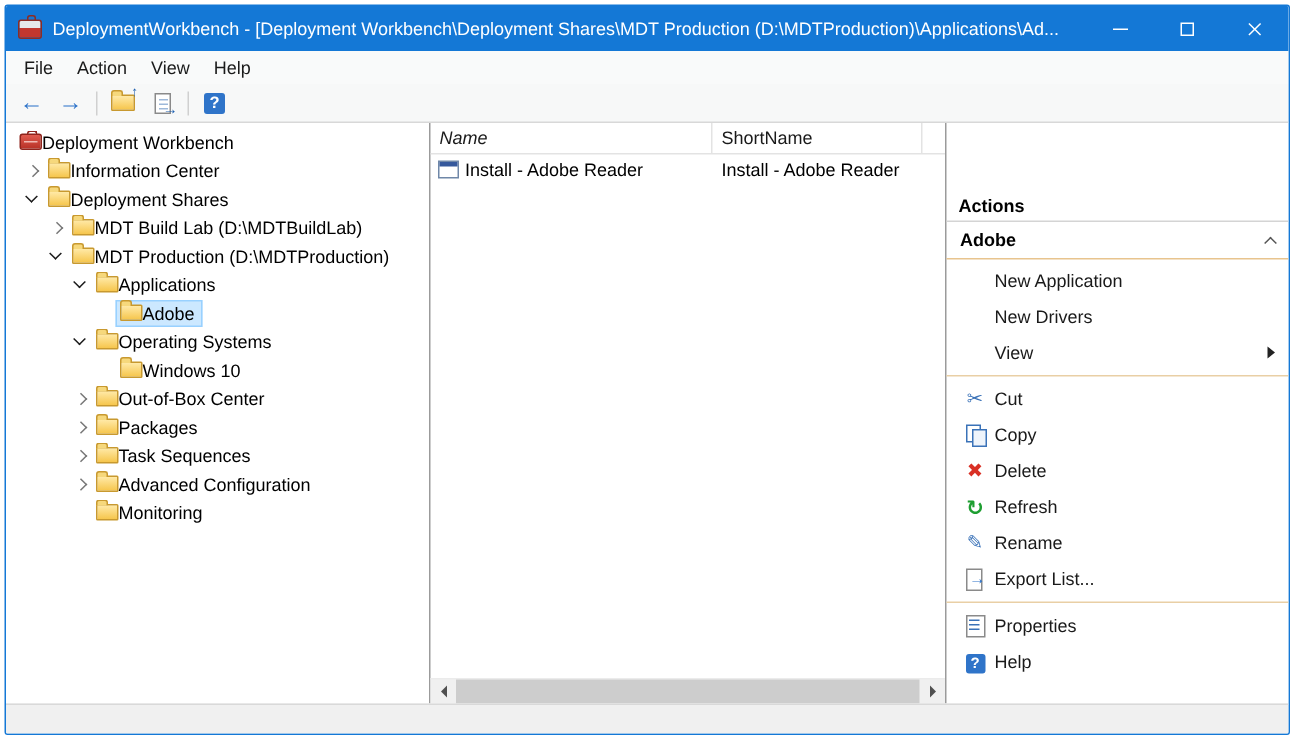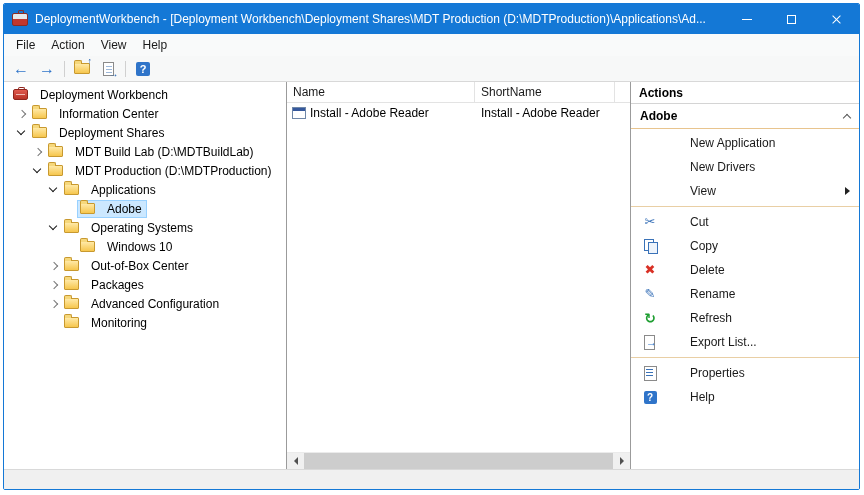--- a/index.html
+++ b/index.html
@@ -42,46 +42,46 @@
     box-shadow:0 3px 0 #9db8d9,0 6px 0 #9db8d9;}
   .tb-export-list::after{content:"→";position:absolute;right:-6px;bottom:-4px;color:#1d5fb0;font-size:10px;font-weight:bold;}
   .tb-help{width:14px;height:14px;background:#2f74c9;border-radius:2px;color:#fff;font-weight:bold;font-size:11px;
     display:flex;align-items:center;justify-content:center;}
   .tb-help::before{content:"?";}
 
   
   .main{flex:1;display:flex;min-height:0;background:#fff;}
   .pane-tree{width:283px;flex:none;border-right:1px solid #9b9b9b;padding-top:3px;overflow:hidden;}
   .pane-list{width:344px;flex:none;border-right:1px solid #9b9b9b;display:flex;flex-direction:column;min-height:0;}
-  .pane-actions{flex:1;display:flex;flex-direction:column;min-width:0;}
+  .pane-actions{flex:1;display:flex;flex-direction:column;min-width:0;margin-top:44px;}
 
   
   .tree-row{display:flex;align-items:center;height:19px;white-space:nowrap;cursor:default;}
   .tw{width:15px;height:15px;flex:none;position:relative;}
   .tw.collapsed::before{content:"";position:absolute;left:5px;top:5px;width:5px;height:5px;
     border-top:1px solid #777;border-right:1px solid #777;transform:rotate(45deg);}
   .tw.expanded::before{content:"";position:absolute;left:4px;top:3px;width:5px;height:5px;
     border-right:1px solid #1a1a1a;border-bottom:1px solid #1a1a1a;transform:rotate(45deg);}
-  .row-inner{display:flex;align-items:center;gap:12px;padding:1px 4px 1px 2px;border:1px solid transparent;}
+  .row-inner{display:flex;align-items:center;gap:0;padding:1px 4px 1px 2px;border:1px solid transparent;}
   .row-inner.selected{background:#cce8ff;border-color:#99d1ff;}
   .tree-ico{flex:none;}
   .ico-folder{position:relative;width:15px;height:11px;background:linear-gradient(180deg,#ffe9a6,#f6c64d);
     border:1px solid #c8992f;border-radius:1px;}
   .ico-folder::before{content:"";position:absolute;top:-4px;left:-1px;width:6px;height:3px;background:#f6d87c;
     border:1px solid #c8992f;border-bottom:none;border-radius:2px 2px 0 0;}
   .ico-workbench{position:relative;width:15px;height:11px;background:linear-gradient(180deg,#e05a4e,#b83227);
     border:1px solid #8f241c;border-radius:2px;}
   .ico-workbench::before{content:"";position:absolute;top:-3px;left:4px;width:5px;height:2px;border:1px solid #8f241c;
     border-bottom:none;border-radius:2px 2px 0 0;}
   .ico-workbench::after{content:"";position:absolute;left:2px;top:4px;right:2px;height:1px;background:#f0b9b2;}
 
   
   .list-header{height:21px;display:flex;align-items:stretch;border-bottom:1px solid #e3e3e3;flex:none;color:#1a1a1a;}
   .lh-col{display:flex;align-items:center;padding-left:6px;border-right:1px solid #e3e3e3;}
-  .col-name{width:188px;flex:none;}
+  .col-name{width:188px;flex:none;font-style:italic;}
   .col-short{width:140px;flex:none;}
   .lh-rest{flex:1;border-right:none;}
   .list-body{flex:1;min-height:0;}
   .list-row{display:flex;align-items:center;height:19px;}
   .lc{display:flex;align-items:center;overflow:hidden;white-space:nowrap;}
   .col-name-cell{width:188px;flex:none;padding-left:5px;gap:4px;}
   .col-short-cell{width:140px;flex:none;padding-left:6px;}
   .ico-app{width:14px;height:12px;border:1px solid #6f87a8;background:#fff;position:relative;flex:none;}
   .ico-app::before{content:"";position:absolute;left:0;right:0;top:0;height:3px;background:#35589c;}
   .h-scrollbar{height:17px;flex:none;background:#f0f0f0;border-top:1px solid #ebebeb;display:flex;align-items:center;}
@@ -91,21 +91,21 @@
   .sb-thumb{flex:1;height:100%;background:#cdcdcd;}
 
   
   .actions-title{height:22px;display:flex;align-items:center;padding:0 8px;font-weight:bold;
     border-bottom:1px solid #d4d4d4;flex:none;}
   .actions-group-header{height:25px;display:flex;align-items:center;justify-content:space-between;padding:0 9px;
     font-weight:bold;border-bottom:1px solid #e8c48e;flex:none;}
   .chev-up{width:6px;height:6px;border-top:1px solid #555;border-left:1px solid #555;transform:rotate(45deg);
     margin-top:3px;flex:none;}
   .actions-items{flex:1;min-height:0;padding-top:2px;}
-  .action-item{height:24px;display:flex;align-items:center;padding-left:9px;position:relative;cursor:default;gap:27px;}
+  .action-item{height:24px;display:flex;align-items:center;padding-left:9px;position:relative;cursor:default;}
   .action-label{color:#1a1a1a;}
   .sub-arrow{position:absolute;right:9px;width:0;height:0;border-left:5px solid #222;
     border-top:4px solid transparent;border-bottom:4px solid transparent;}
   .action-sep{height:1px;background:#e9cfa5;margin:3px 0;}
   .ai{width:20px;height:16px;flex:none;margin-right:3px;position:relative;display:inline-block;
     text-align:center;font-size:13px;line-height:16px;}
   .ai-cut::before{content:"✂";color:#3a72b8;}
   .ai-copy::before{content:"";position:absolute;left:4px;top:1px;width:8px;height:10px;border:1px solid #3a72b8;background:#fff;}
   .ai-copy::after{content:"";position:absolute;left:8px;top:4px;width:8px;height:10px;border:1px solid #3a72b8;background:#eef4fb;}
   .ai-delete::before{content:"✖";color:#d93025;font-weight:bold;}
@@ -246,20 +246,27 @@
           <span class="tw collapsed"></span>
           <span class="row-inner">
             <span class="tree-ico ico-folder"></span>
             <span class="tree-label">Packages</span>
           </span>
         </div>
         <div class="tree-row" style="padding-left: 42px;">
           <span class="tw collapsed"></span>
           <span class="row-inner">
             <span class="tree-ico ico-folder"></span>
+            <span class="tree-label">Task Sequences</span>
+          </span>
+        </div>
+        <div class="tree-row" style="padding-left: 42px;">
+          <span class="tw collapsed"></span>
+          <span class="row-inner">
+            <span class="tree-ico ico-folder"></span>
             <span class="tree-label">Advanced Configuration</span>
           </span>
         </div>
         <div class="tree-row" style="padding-left: 42px;">
           <span class="tw "></span>
           <span class="row-inner">
             <span class="tree-ico ico-folder"></span>
             <span class="tree-label">Monitoring</span>
           </span>
         </div>
@@ -318,28 +325,28 @@
           </div>
           <div class="action-item">
             <span class="ai ai-copy"></span>
             <span class="action-label">Copy</span>
           </div>
           <div class="action-item">
             <span class="ai ai-delete"></span>
             <span class="action-label">Delete</span>
           </div>
           <div class="action-item">
+            <span class="ai ai-refresh"></span>
+            <span class="action-label">Refresh</span>
+          </div>
+          <div class="action-item">
             <span class="ai ai-rename"></span>
             <span class="action-label">Rename</span>
           </div>
           <div class="action-item">
-            <span class="ai ai-refresh"></span>
-            <span class="action-label">Refresh</span>
-          </div>
-          <div class="action-item">
             <span class="ai ai-export"></span>
             <span class="action-label">Export List...</span>
           </div>
           <div class="action-sep"></div>
           <div class="action-item">
             <span class="ai ai-properties"></span>
             <span class="action-label">Properties</span>
           </div>
           <div class="action-item">
             <span class="ai ai-help"></span>

